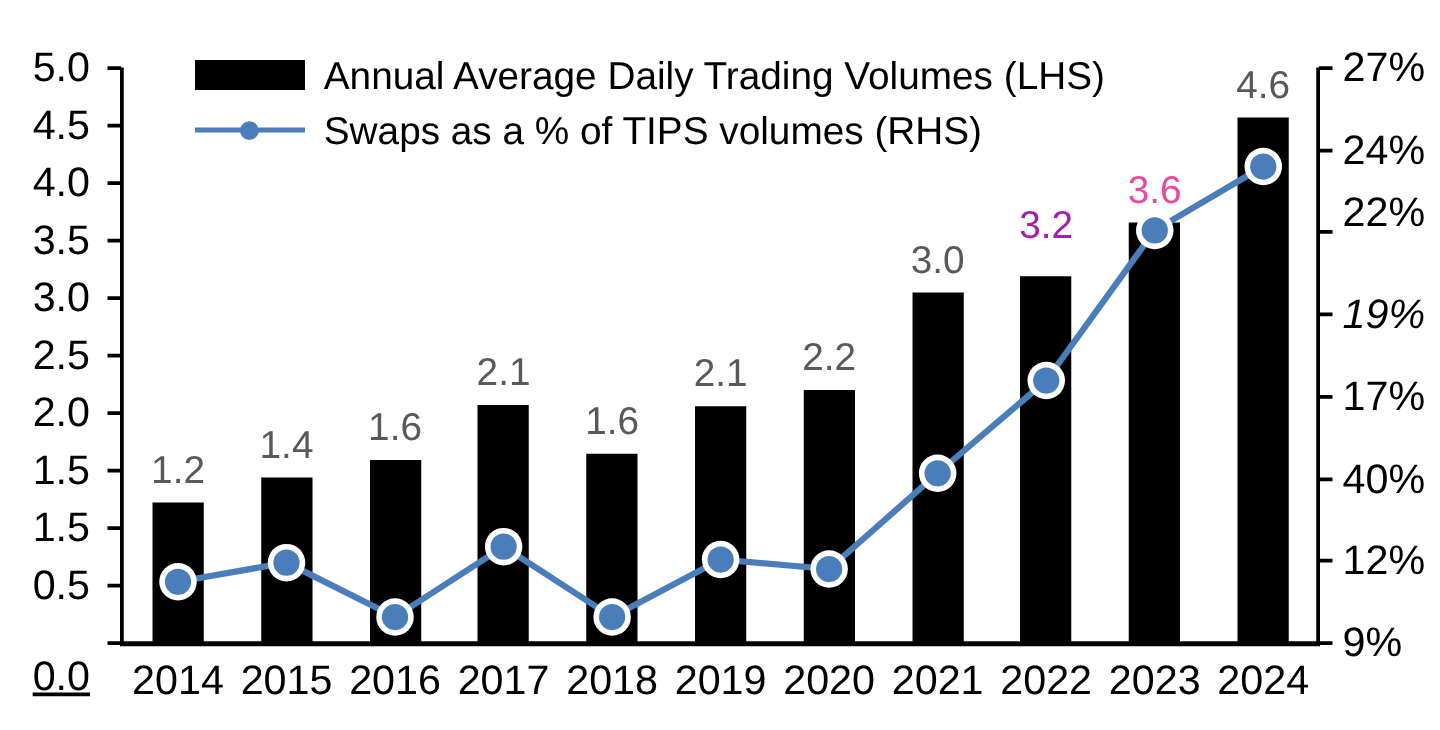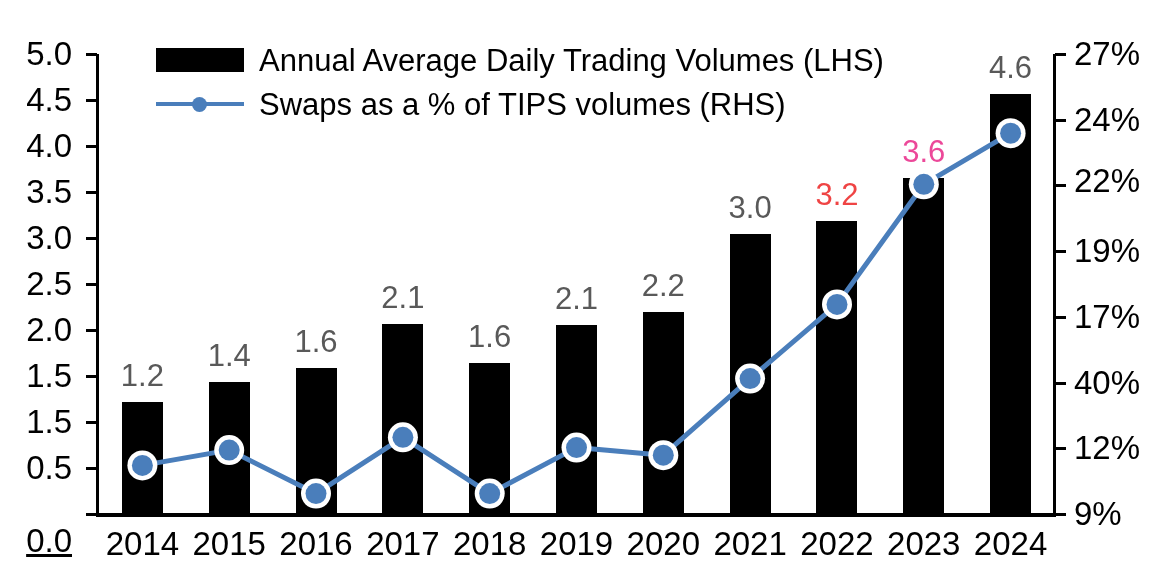--- a/index.html
+++ b/index.html
@@ -179,22 +179,22 @@
       <div class="tick tick-right" style="top: 250.136px;"></div>
       <div class="tick tick-right" style="top: 184.432px;"></div>
       <div class="tick tick-right" style="top: 118.703px;"></div>
       <div class="tick tick-right" style="top: 53px;"></div>
     </div>
   <div id="right-tick-labels">
       <div class="tick-label tick-label-right" style="top: 497px;">9%</div>
       <div class="tick-label tick-label-right" style="top: 431.297px;">12%</div>
       <div class="tick-label tick-label-right" style="top: 365.568px;">40%</div>
       <div class="tick-label tick-label-right" style="top: 299.864px;">17%</div>
-      <div class="tick-label tick-label-right" style="top: 234.136px;">19%</div>
-      <div class="tick-label tick-label-right" style="top: 164px;">22%</div>
+      <div class="tick-label tick-label-right" style="top: 234.136px; font-style: italic;">19%</div>
+      <div class="tick-label tick-label-right" style="top: 153px;">22%</div>
       <div class="tick-label tick-label-right" style="top: 102.703px;">24%</div>
       <div class="tick-label tick-label-right" style="top: 37px;">27%</div>
     </div>
 
   <div id="bottom-axis" class="axis-line"></div>
 
   <div id="plot-area">
     <div id="bars-layer">
         <div class="bar" style="left: 22.9091px; width: 41px; height: 112.24px; background: rgb(0, 0, 0);"></div>
         <div class="bar" style="left: 109.727px; width: 41px; height: 131.56px; background: rgb(0, 0, 0);"></div>
@@ -237,21 +237,21 @@
     </svg>
     <div id="bar-labels-layer">
         <div class="bar-label" style="left: -1.59091px; width: 90px; top: 305.76px; color: rgb(89, 89, 89);">1.2</div>
         <div class="bar-label" style="left: 85.2273px; width: 90px; top: 286.44px; color: rgb(89, 89, 89);">1.4</div>
         <div class="bar-label" style="left: 172.045px; width: 90px; top: 271.72px; color: rgb(89, 89, 89);">1.6</div>
         <div class="bar-label" style="left: 258.864px; width: 90px; top: 228.48px; color: rgb(89, 89, 89);">2.1</div>
         <div class="bar-label" style="left: 345.682px; width: 90px; top: 267.12px; color: rgb(89, 89, 89);">1.6</div>
         <div class="bar-label" style="left: 432.5px; width: 90px; top: 229.4px; color: rgb(89, 89, 89);">2.1</div>
         <div class="bar-label" style="left: 519.318px; width: 90px; top: 215.6px; color: rgb(89, 89, 89);">2.2</div>
         <div class="bar-label" style="left: 606.136px; width: 90px; top: 138.32px; color: rgb(89, 89, 89);">3.0</div>
-        <div class="bar-label" style="left: 692.955px; width: 90px; top: 125px; color: #ef4444;">3.2</div>
+        <div class="bar-label" style="left: 692.955px; width: 90px; top: 110px; color: #a21caf;">3.2</div>
         <div class="bar-label" style="left: 779.773px; width: 90px; top: 82.2px; color: #ec4899;">3.6</div>
         <div class="bar-label" style="left: 866.591px; width: 90px; top: -2.44px; color: rgb(89, 89, 89);">4.6</div>
       </div>
   </div>
 
   <div id="x-labels">
       <div class="x-label" style="left: 92.4091px; width: 100px;">2014</div>
       <div class="x-label" style="left: 179.227px; width: 100px;">2015</div>
       <div class="x-label" style="left: 266.045px; width: 100px;">2016</div>
       <div class="x-label" style="left: 352.864px; width: 100px;">2017</div>

